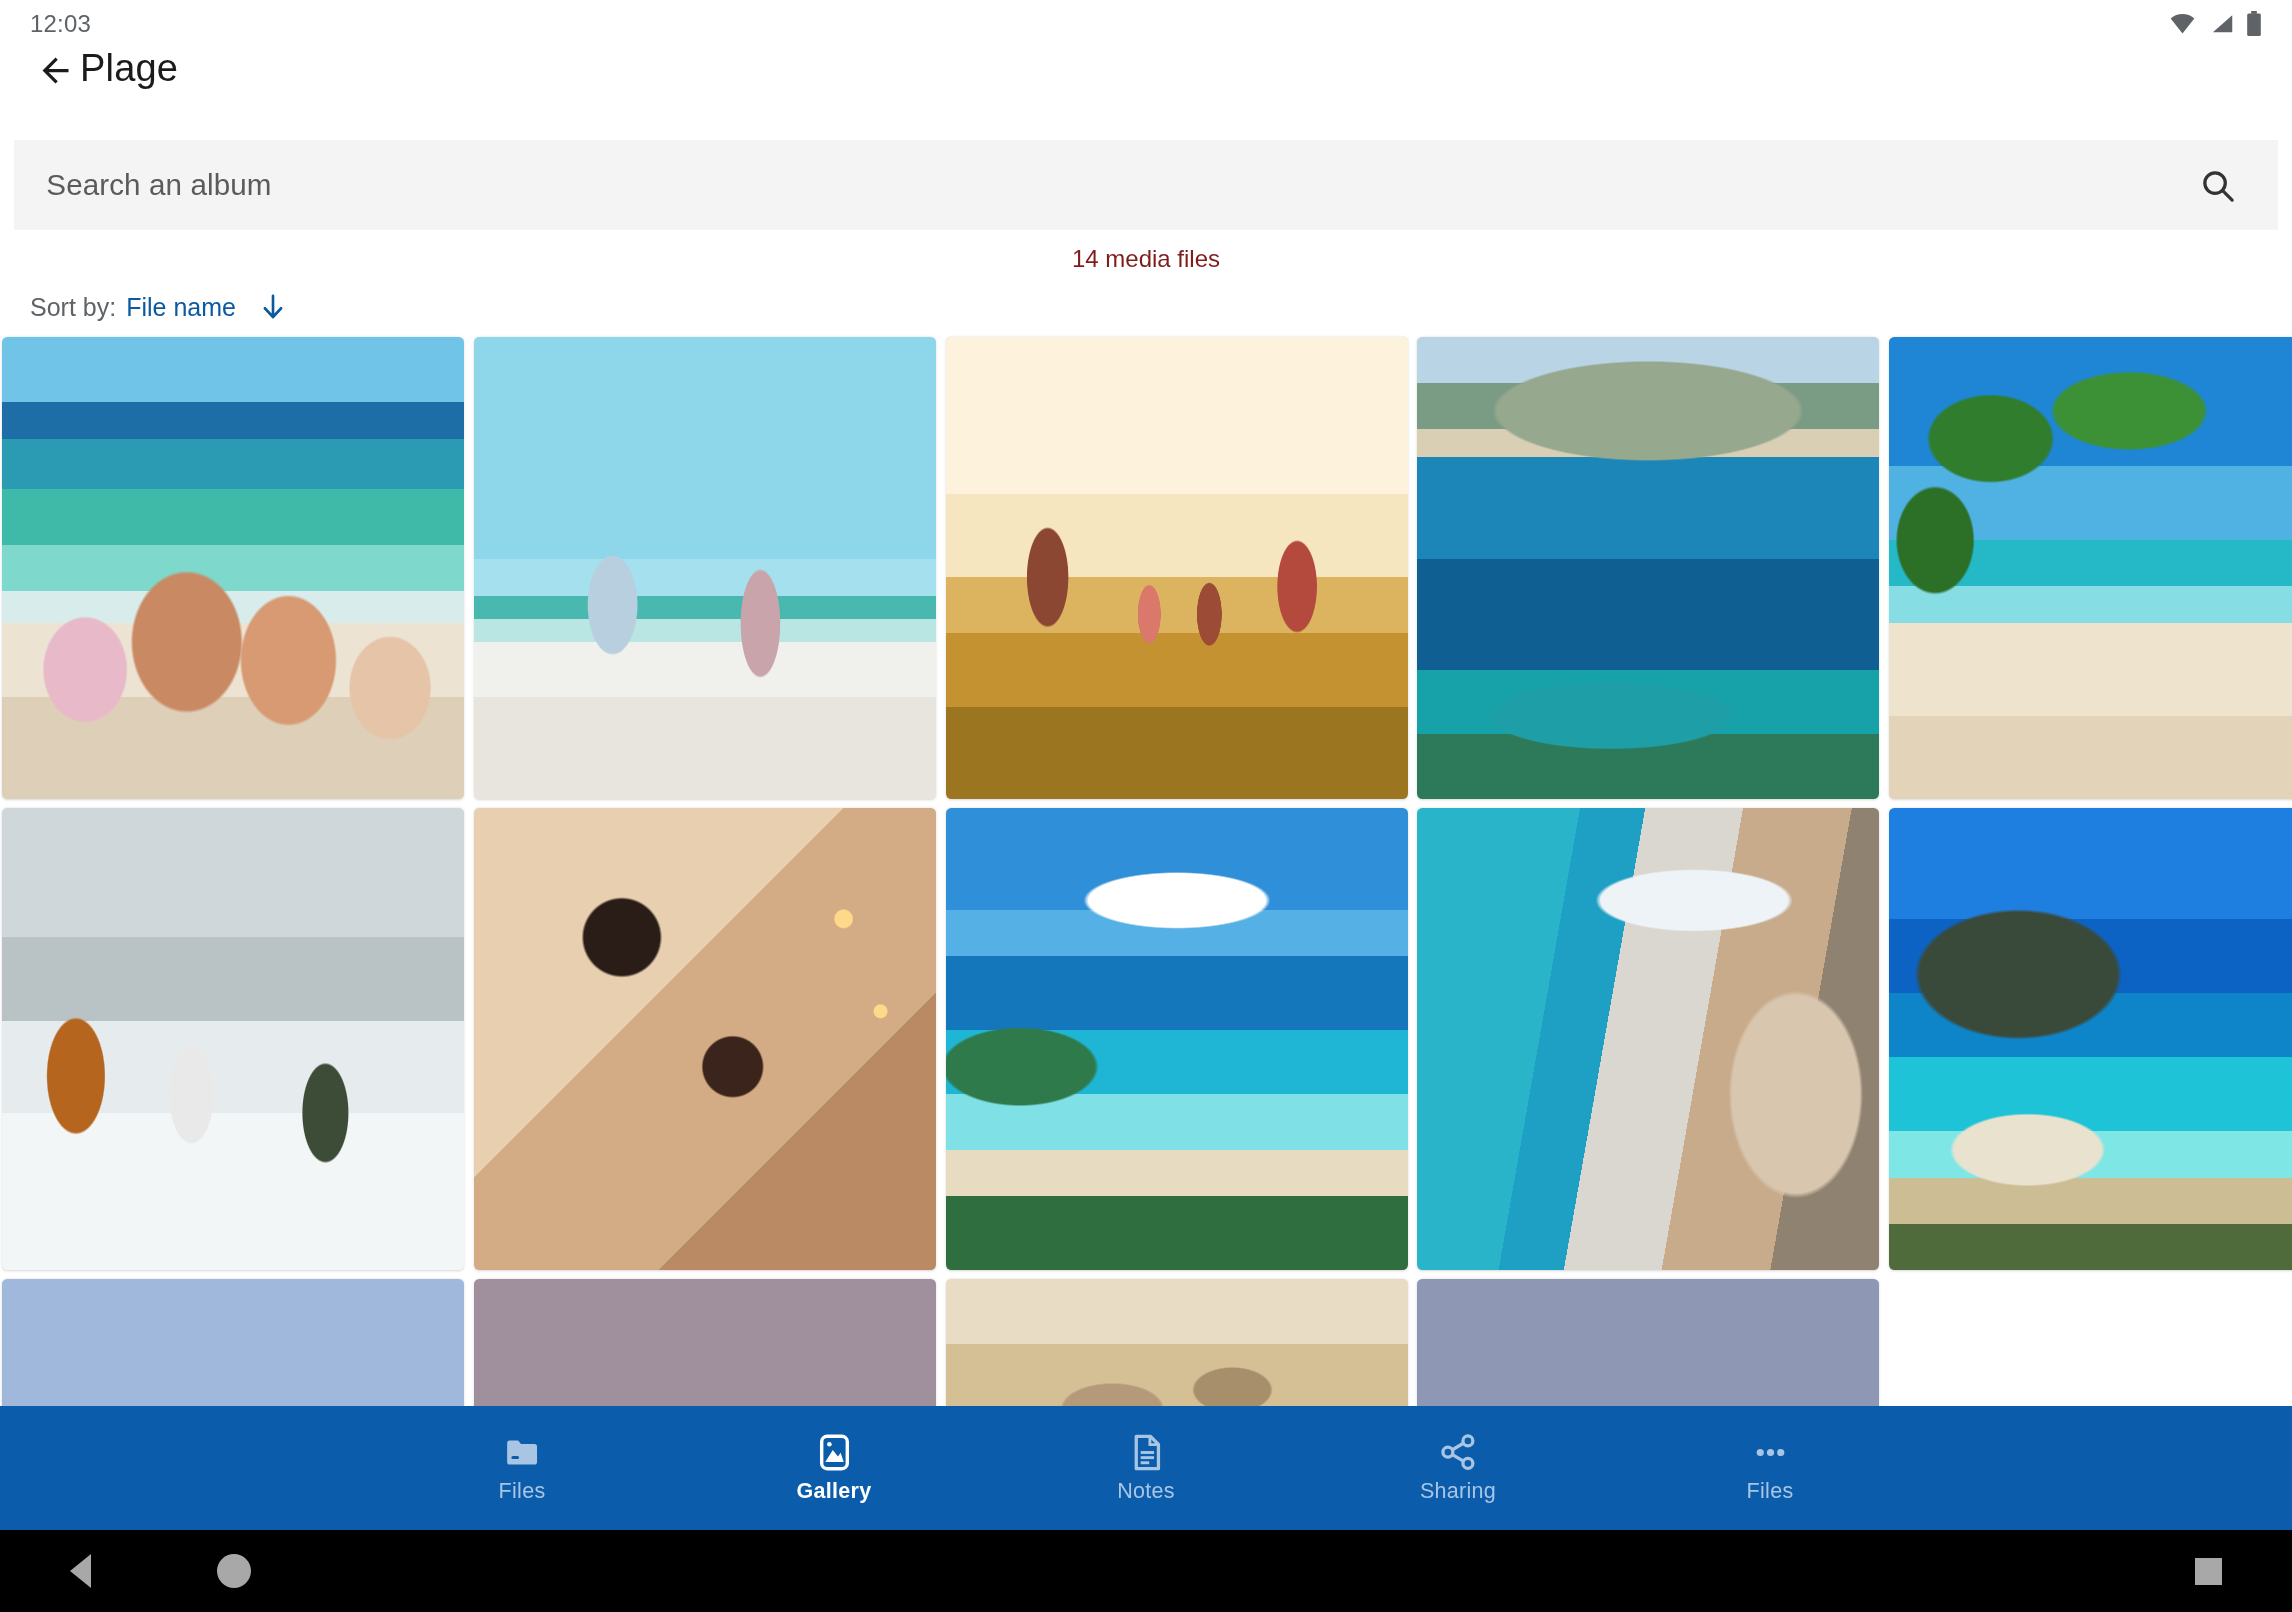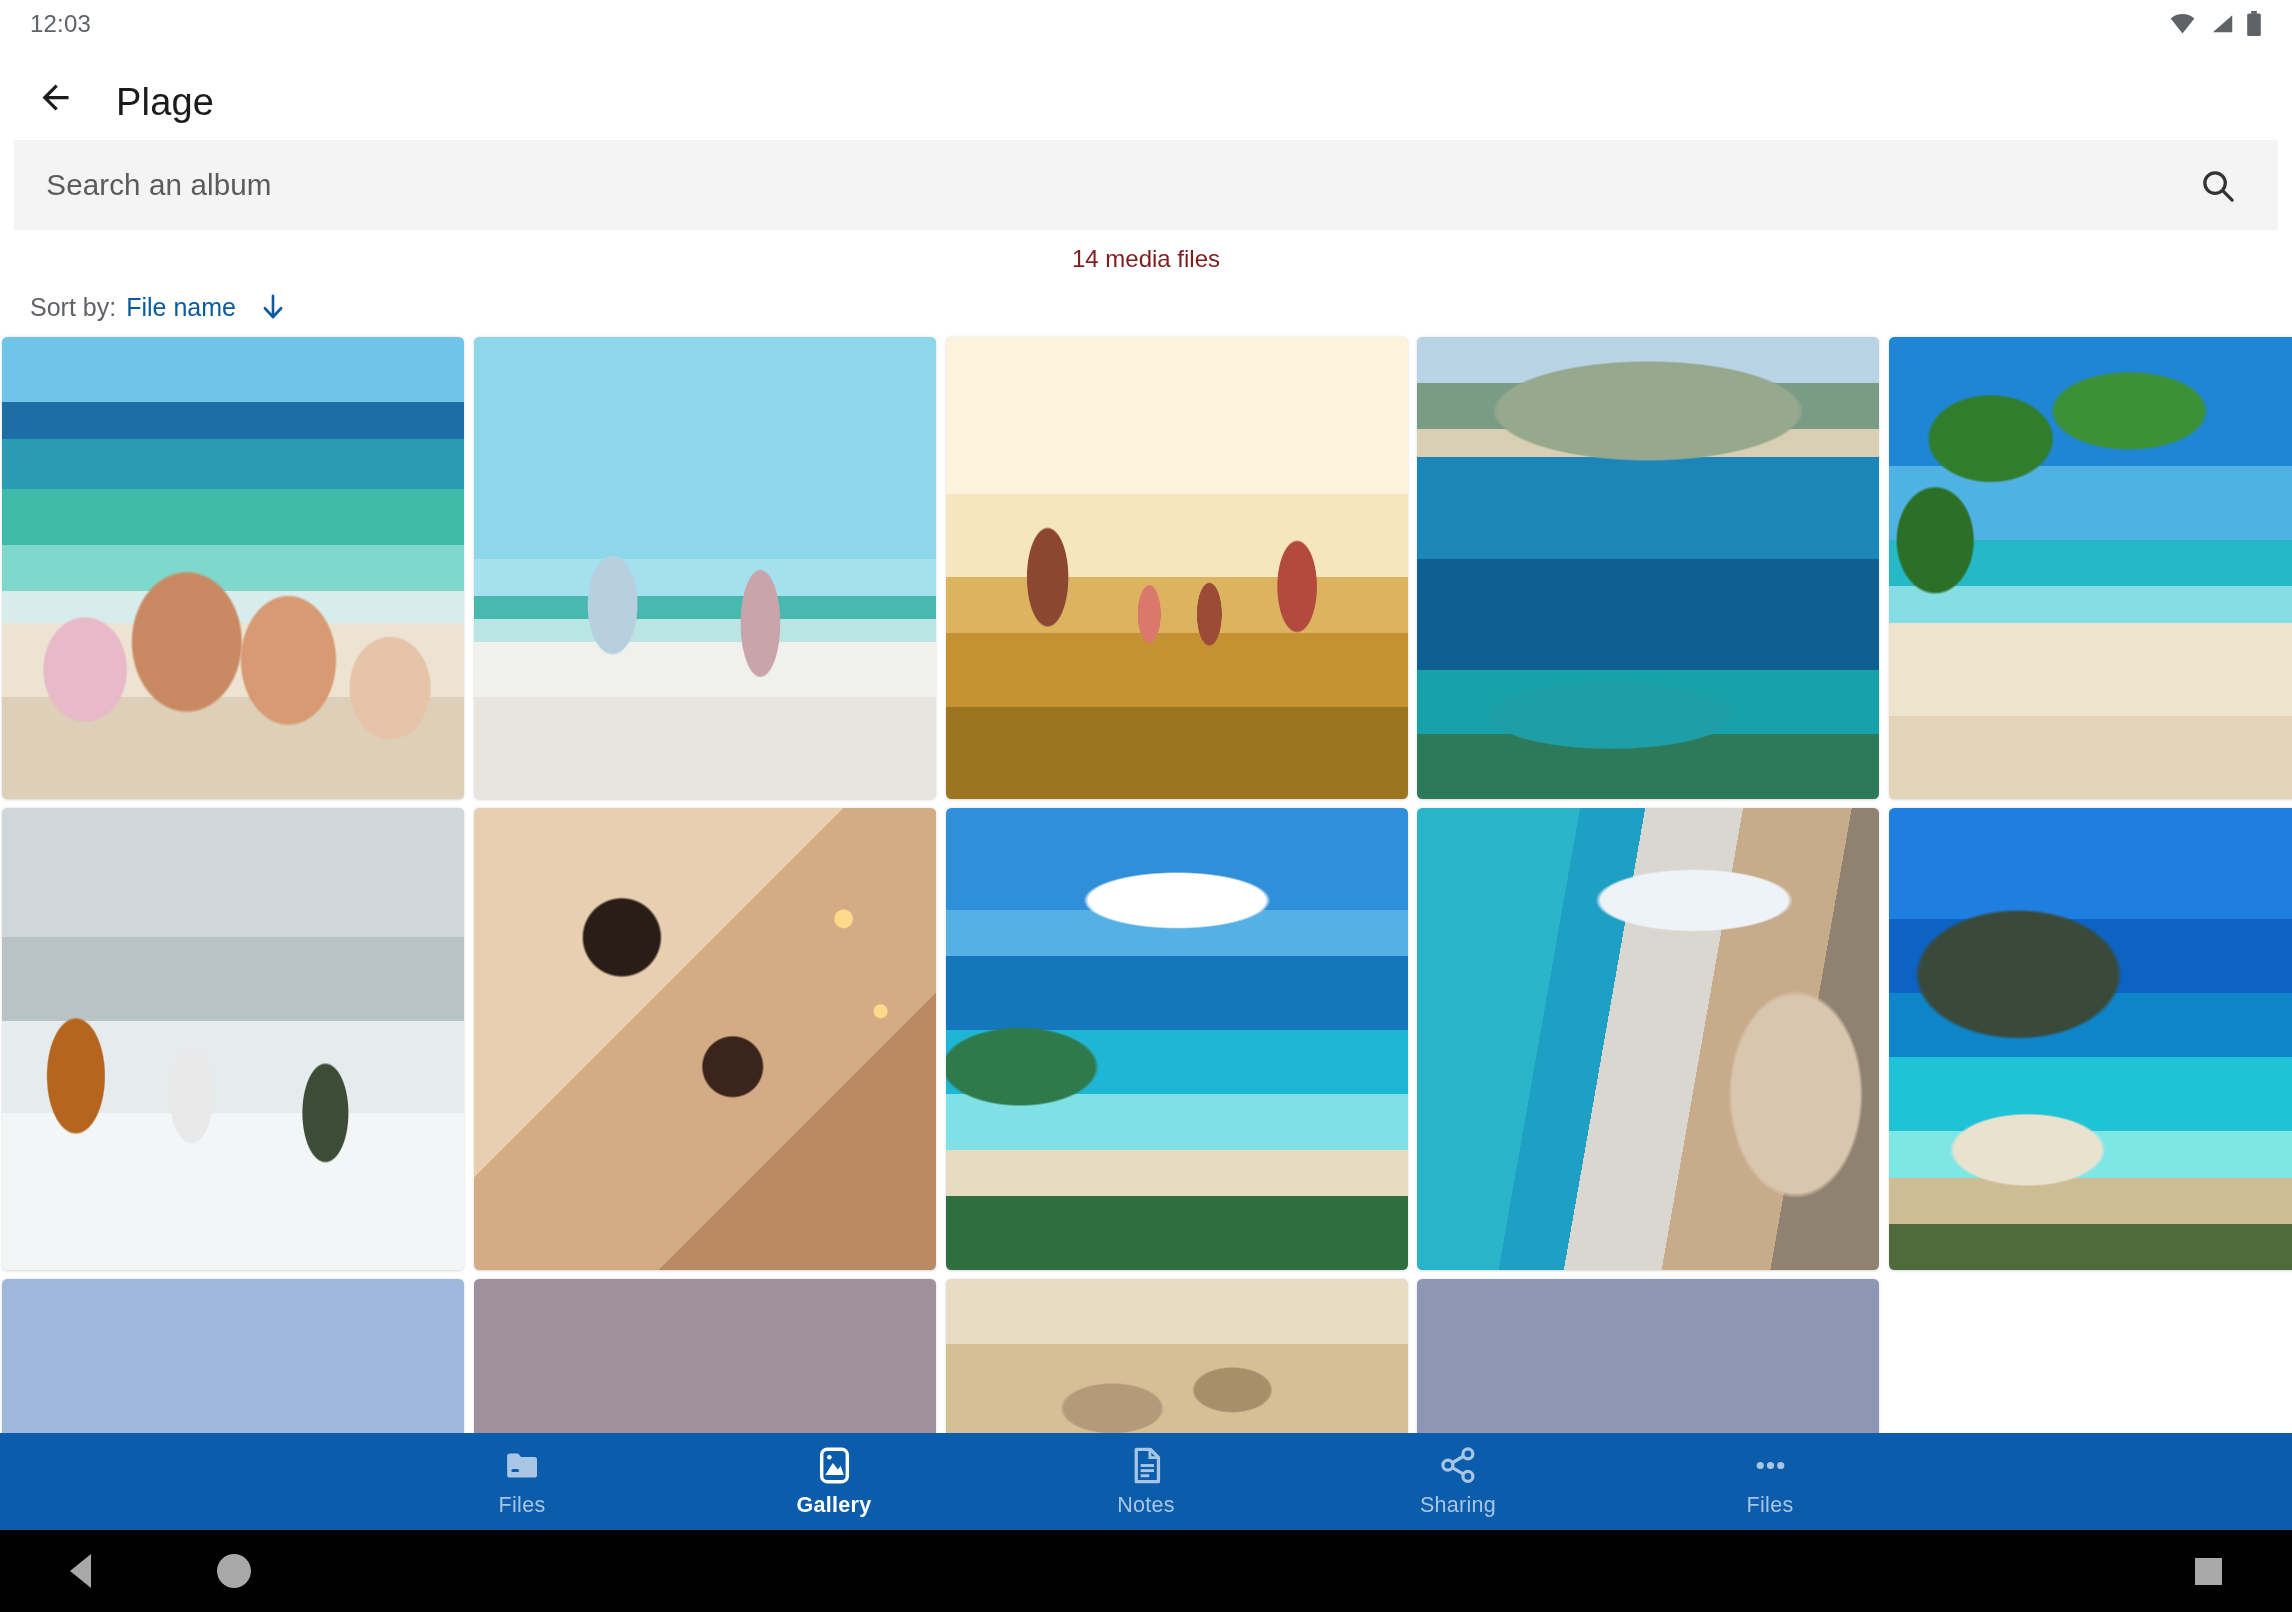--- a/index.html
+++ b/index.html
@@ -17,22 +17,22 @@
     display:flex; align-items:center; justify-content:space-between;
     padding:0 30px 0 30px;
     background:#ffffff;
   }
   .status-time{ font-size:24px; color:#5f6368; letter-spacing:0.2px; }
   .status-icons{ display:flex; align-items:center; gap:12.5px; }
   .status-icons svg{ display:block; }
 
   
   .toolbar{
-    height:77px; display:flex; align-items:flex-end;
-    padding-left:30px; gap:36px; background:#fff;
+    height:77px; display:flex; align-items:flex-start;
+    padding-left:30px; background:#fff;
   }
   .back-btn{
     width:50px;height:50px;display:flex;align-items:center;justify-content:center;
     cursor:pointer;
   }
   .toolbar-title{ font-size:38px; color:#1b1b1b; font-weight:400; letter-spacing:0.2px; }
 
   
   .search-wrap{ padding:16px 14.3px 0 14.3px; }
   .search-bar{
@@ -163,21 +163,21 @@
     background:
       radial-gradient(ellipse 81px 40px at 36% 28%, #b49a78 0 60%, transparent 64%),
       radial-gradient(ellipse 63px 36px at 62% 24%, #a88f6c 0 60%, transparent 64%),
       linear-gradient(#e9dcc4 0 14%, #d5bf95 14% 44%, #c8a771 44% 72%, #b8934f 72% 100%);
   }
   .ph-dusk3{ background:linear-gradient(#8e98b4 0 45%, #9ea6bd 45% 78%, #aeb4c6 78% 100%); }
 
   
   .bottomnav{
     position:absolute; left:0; right:0; bottom:82px;
-    height:97px; background:#0b5cab;
+    height:124px; background:#0b5cab;
     display:flex; align-items:center; justify-content:center;
     z-index:5;
     margin-top:32px;
   }
   .navitem{
     width:312px; height:97px;
     display:flex; flex-direction:column; align-items:center; justify-content:center;
     gap:6.3px; cursor:pointer;
   }
   .navitem .nav-label{ font-size:21.5px; color:#a8c6e4; letter-spacing:0.3px; }

